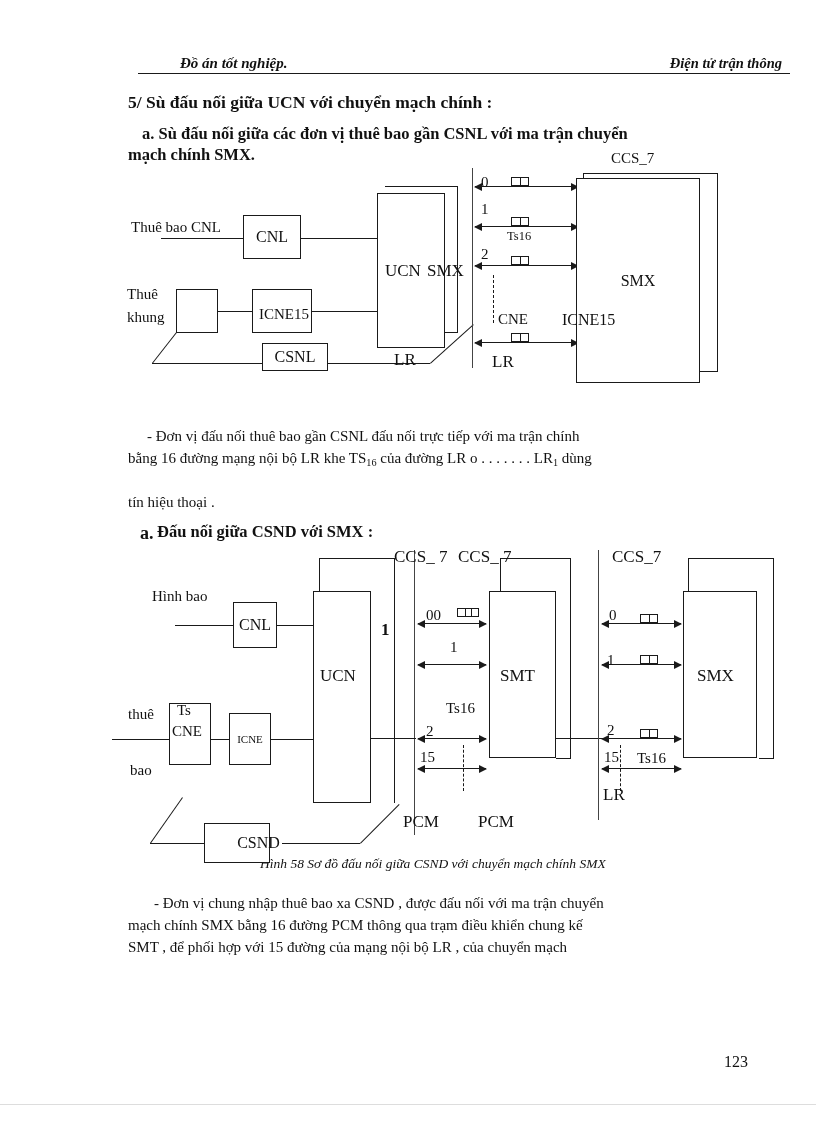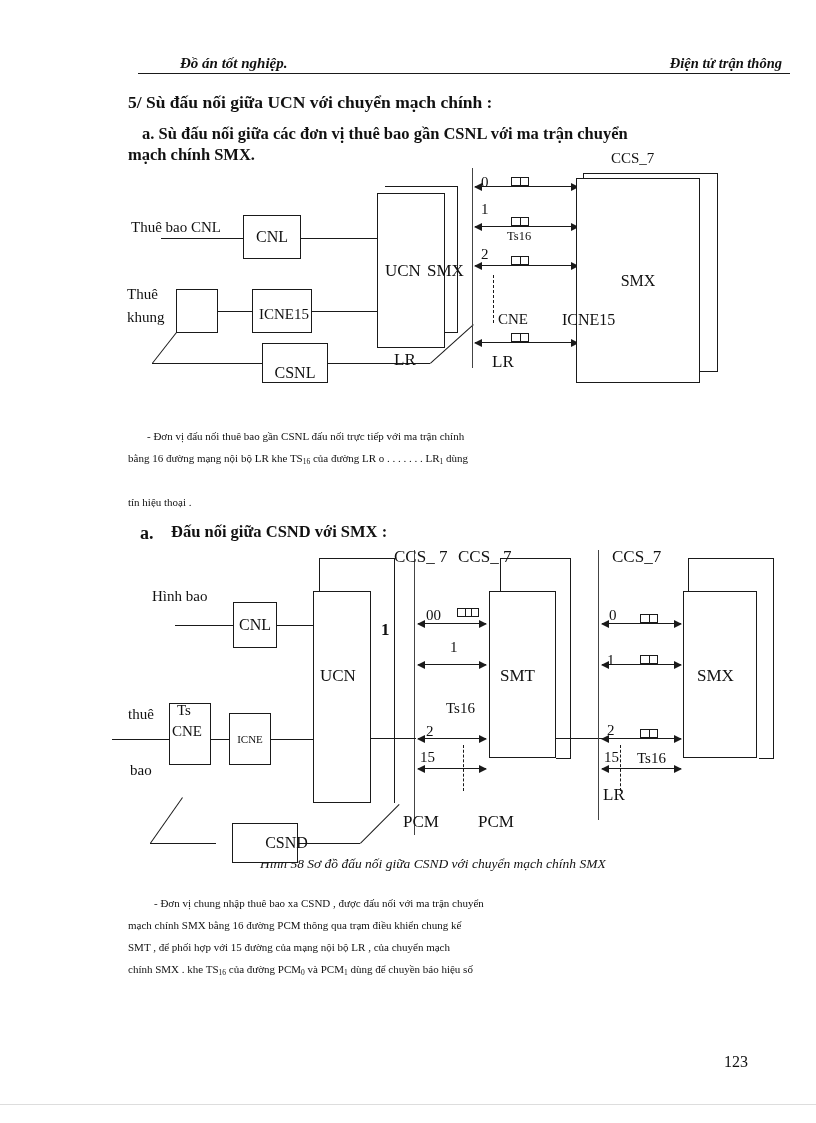--- a/index.html
+++ b/index.html
@@ -59,21 +59,21 @@
     bottom: 2px;
     font-style: italic;
     font-weight: bold;
     font-size: 14.5px;
     white-space: nowrap;
   }
 
   
   .txt {
     position: absolute;
-    font-size: 11px;
+    font-size: 15px;
     line-height: 21px;
   }
   .bold { font-weight: bold; }
   sub { font-size: 0.68em; vertical-align: -0.28em; }
 
   
   .diagram {
     position: absolute;
     left: 0;
     top: 0;
@@ -260,21 +260,21 @@
     <div class="ln-h" style="left:301px; top:238px; width:76px;"></div>
 
     <div class="dlabel" style="left:127px; top:286px;">Thuê</div>
     <div class="dlabel" style="left:127px; top:309px;">khung</div>
     <div class="bx" style="left:176px; top:289px; width:42px; height:44px;"></div>
     <div class="bx" style="left:252px; top:289px; width:60px; height:44px;"></div>
     <div class="dlabel" style="left:259px; top:306px;">ICNE15</div>
     <div class="ln-h" style="left:218px; top:311px; width:34px;"></div>
     <div class="ln-h" style="left:312px; top:311px; width:65px;"></div>
 
-    <div class="bx" style="left:262px; top:343px; width:66px; height:40px;align-items:flex-end;">
+    <div class="bx" style="left:262px; top:343px; width:66px; height:28px;">
       <span>CSNL</span>
     </div>
     <div class="ln-h" style="left:152px; top:363px; width:110px;"></div>
     <div class="ln-h" style="left:328px; top:363px; width:102px;"></div>
     <div class="ln-diag" style="left:152px; top:363px; width:62px; transform:rotate(-52deg);"></div>
     <div class="ln-diag" style="left:430px; top:363px; width:58px; transform:rotate(-42deg);"></div>
 
     <div class="ln-v-thin" style="left:472px; top:168px; height:200px;"></div>
 
     <div class="arrow left right" style="left:475px; top:186px; width:103px;"></div>
@@ -297,21 +297,21 @@
     <div class="tsmark" style="left:511px; top:333px;"></div>
     <div class="dlabel big" style="left:492px; top:352px;">LR</div>
   </div>
 
 
   <div class="txt" style="left:147px; top:426px; width:600px;">- Đơn vị đấu nối thuê bao gần CSNL đấu nối trực tiếp với ma trận chính</div>
   <div class="txt" style="left:128px; top:448px; width:625px;"><span>bằng 16 đường mạng nội bộ LR khe TS</span><sub>16</sub><span> của đường LR o . . . . . . . LR</span><sub>1</sub><span> dùng</span></div>
   <div class="txt" style="left:128px; top:492px; width:400px;">tín hiệu thoại .</div>
 
   <div class="txt bold" style="left:140px; top:523px; font-size:18px;">a.</div>
-  <div class="txt bold" style="left:171px; top:521px; font-size:16.5px;">Đấu nối giữa CSND với SMX :</div>
+  <div class="txt bold" style="left:157px; top:521px; font-size:16.5px;">Đấu nối giữa CSND với SMX :</div>
 
   <div class="diagram">
 
     <div class="dlabel big" style="left:394px; top:547px;">CCS_ 7</div>
     <div class="dlabel big" style="left:458px; top:547px;">CCS_ 7</div>
     <div class="dlabel big" style="left:612px; top:547px;">CCS_7</div>
 
     <div class="ln-h" style="left:319px; top:558px; width:75px;"></div>
     <div class="ln-v" style="left:319px; top:558px; height:33px;"></div>
     <div class="ln-v" style="left:394px; top:558px; height:245px;"></div>
@@ -342,21 +342,21 @@
     <div class="bx" style="left:169px; top:703px; width:42px; height:62px;"></div>
     <div class="dlabel" style="left:177px; top:702px;">Ts</div>
     <div class="dlabel" style="left:172px; top:723px;">CNE</div>
     <div class="bx" style="left:229px; top:713px; width:42px; height:52px;">
       <span class="bx-small">ICNE</span>
     </div>
     <div class="ln-h" style="left:112px; top:739px; width:57px;"></div>
     <div class="ln-h" style="left:211px; top:739px; width:18px;"></div>
     <div class="ln-h" style="left:271px; top:739px; width:42px;"></div>
 
-    <div class="bx" style="left:232px; top:823px; width:66px; height:40px;padding-left:43px;">
+    <div class="bx" style="left:204px; top:823px; width:66px; height:40px;padding-left:43px;">
       <span>CSND</span>
     </div>
     <div class="ln-h" style="left:150px; top:843px; width:66px;"></div>
     <div class="ln-h" style="left:282px; top:843px; width:78px;"></div>
     <div class="ln-diag" style="left:150px; top:843px; width:56px; transform:rotate(-55deg);"></div>
     <div class="ln-diag" style="left:360px; top:843px; width:55px; transform:rotate(-45deg);"></div>
 
     <div class="ln-v-thin" style="left:414px; top:550px; height:285px;"></div>
     <div class="dlabel big" style="left:403px; top:812px;">PCM</div>
     <div class="dlabel big" style="left:478px; top:812px;">PCM</div>
@@ -406,18 +406,17 @@
 
     <div class="bx" style="left:683px; top:591px; width:74px; height:167px;"></div>
     <div class="dlabel big" style="left:697px; top:666px;">SMX</div>
   </div>
 
   <div class="caption" style="left:260px; top:856px; font-size:13.5px;">Hình 58 Sơ đồ đấu nối giữa CSND với chuyển mạch chính SMX</div>
 
   <div class="txt" style="left:154px; top:893px; width:600px;">- Đơn vị chung nhập thuê bao xa CSND , được đấu nối với ma trận chuyển</div>
   <div class="txt" style="left:128px; top:915px; width:630px;">mạch chính SMX bằng 16 đường PCM thông qua trạm điều khiển chung kế</div>
   <div class="txt" style="left:128px; top:937px; width:630px;">SMT , để phối hợp với 15 đường của mạng nội bộ LR , của chuyển mạch</div>
-  <div class="txt" style="left:128px; top:959px; width:630px;"><span>chính SMX . khe TS</span><sub>16</sub><span> của đường PCM</span><sub>0</sub><span> và PCM</span><sub>1</sub><span> dùng để chuyền báo hiệu số</span></div>
 
   <div class="pageno">123</div>
 
   <div class="page-edge-bottom"></div>
 </div>
 
 </body></html>

